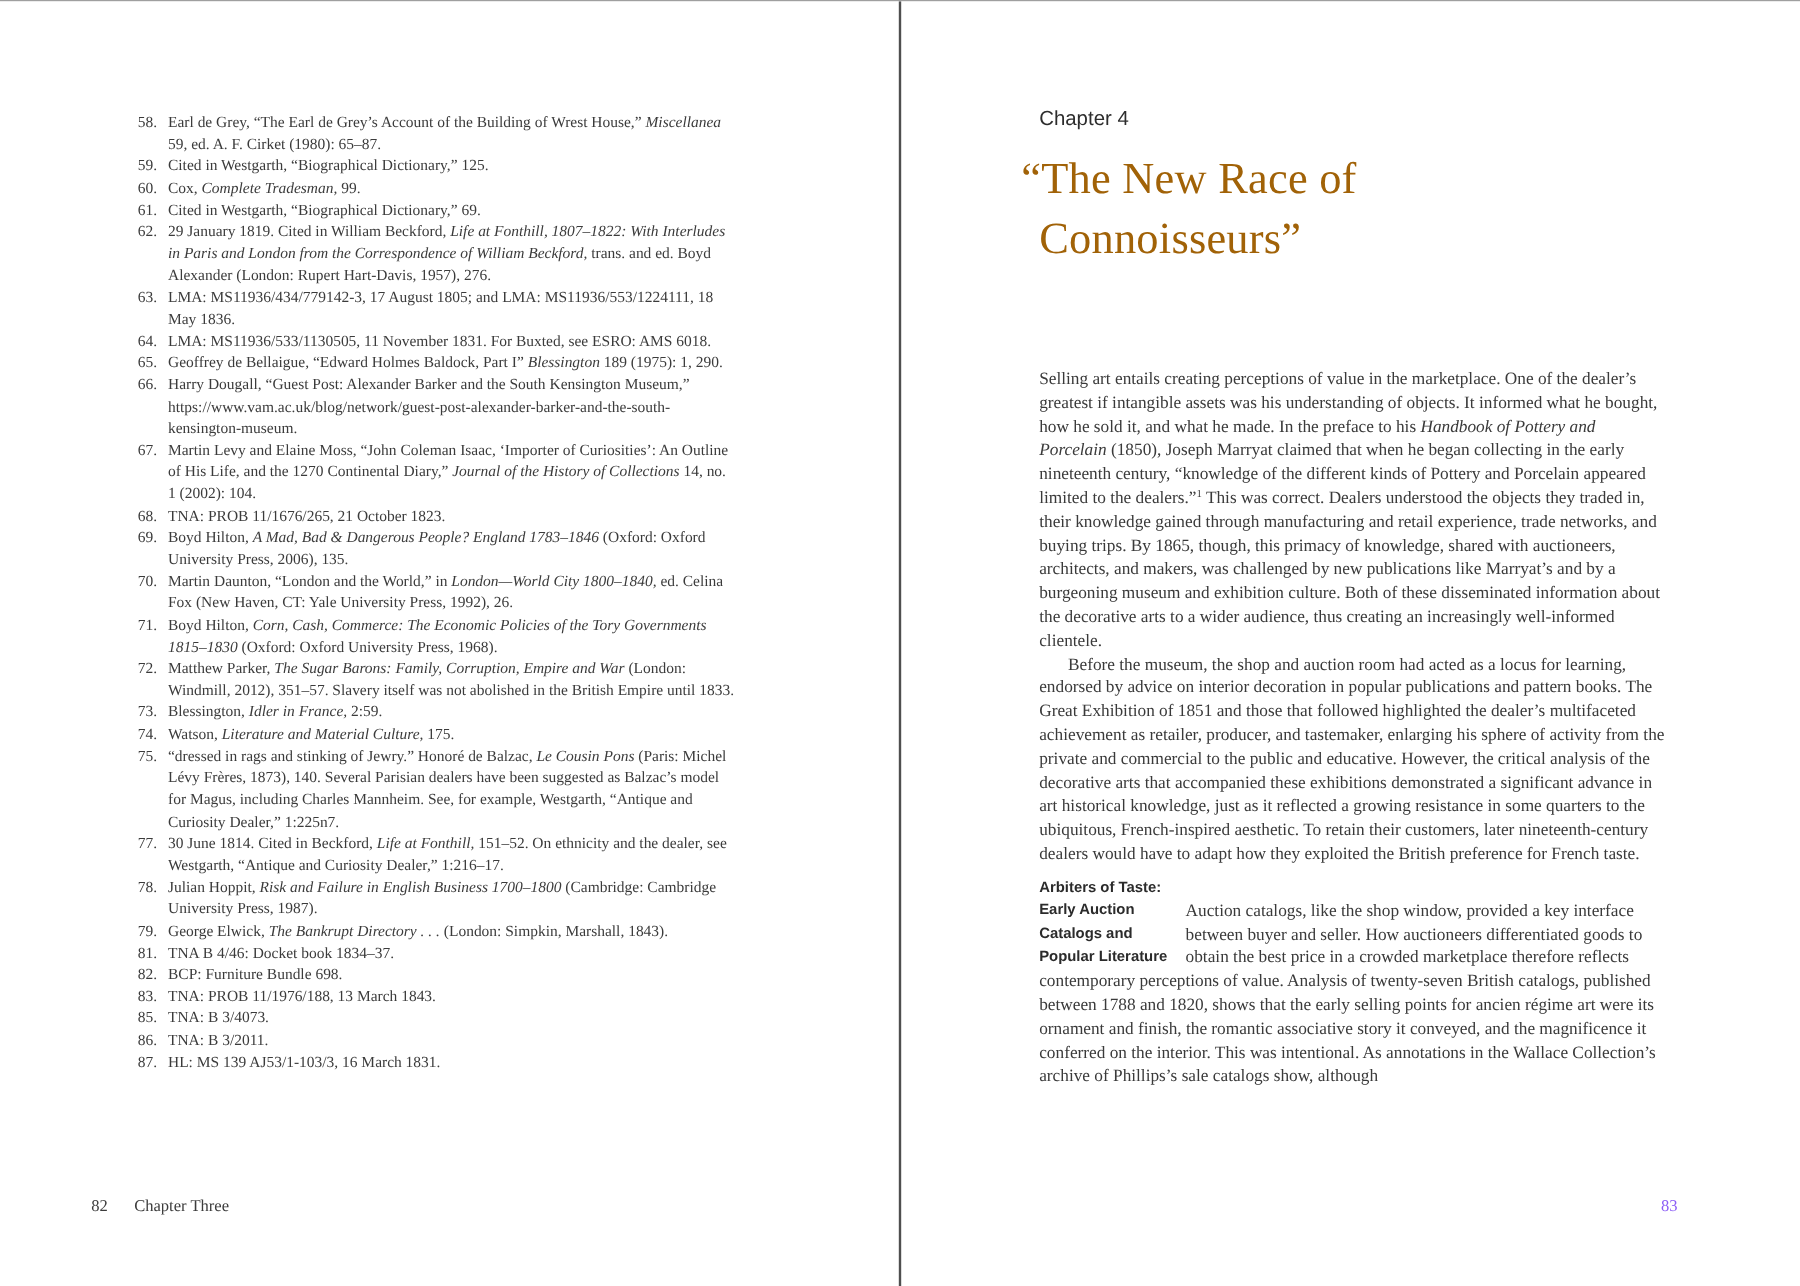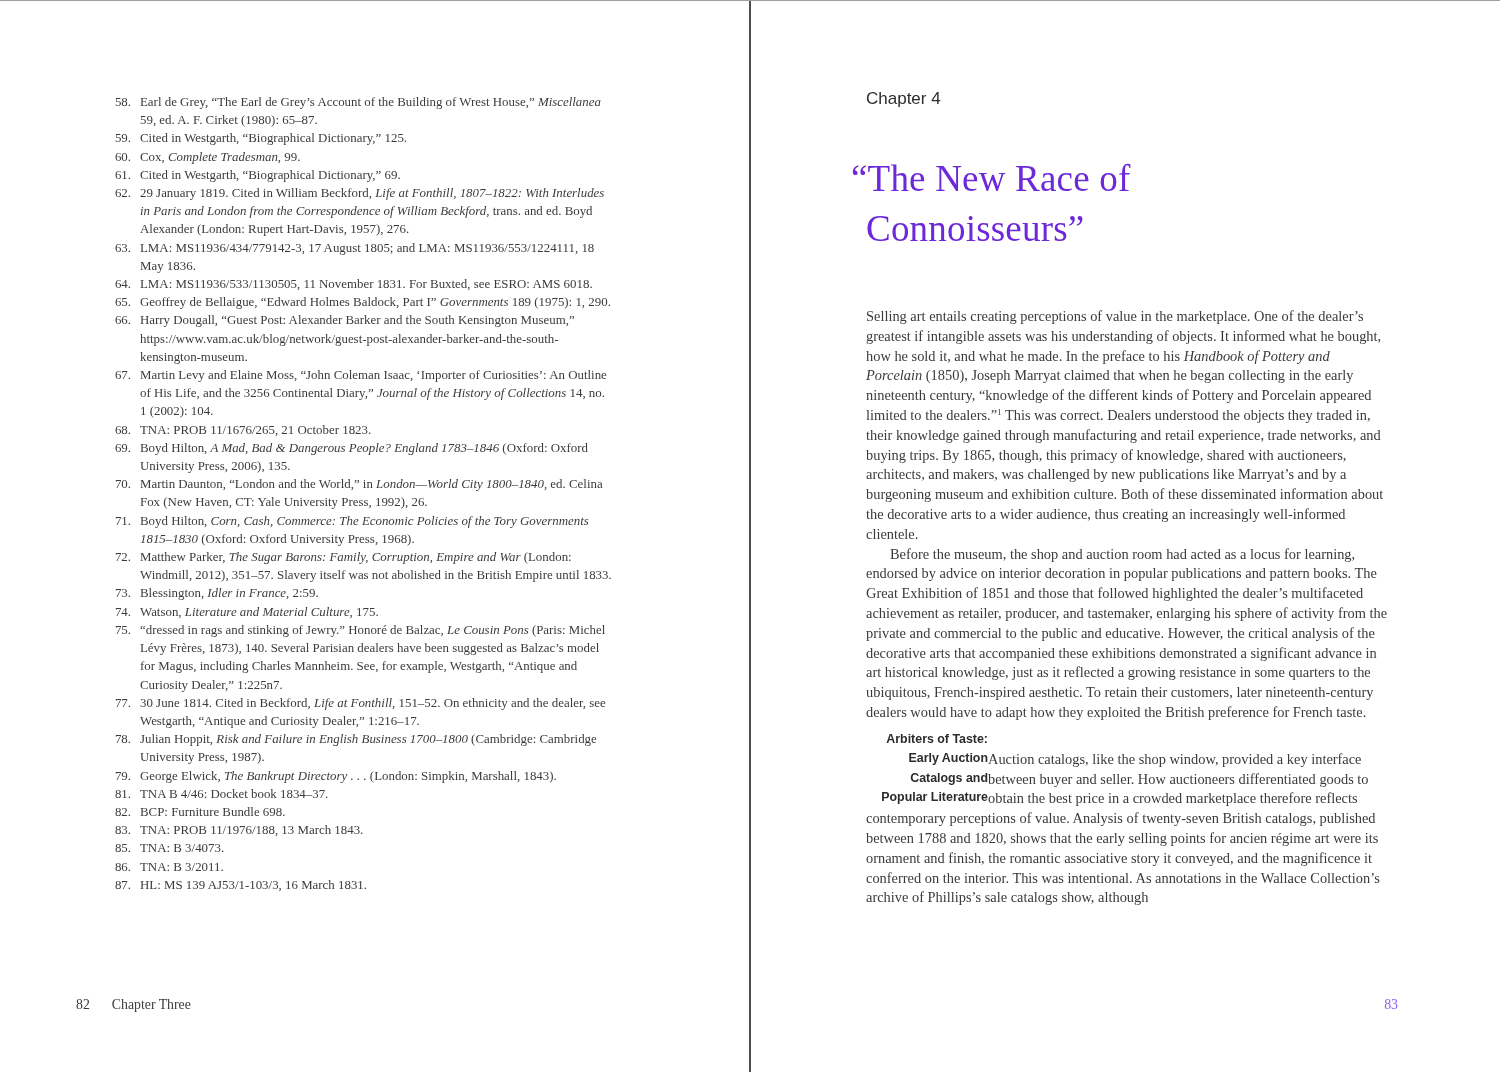--- a/index.html
+++ b/index.html
@@ -16,30 +16,30 @@
   
   .notes{position:absolute;top:92px;left:104px;width:510px;font-size:12.9px;line-height:18.2px;color:#3b3b3b;}
   .note{display:flex;}
   .note-num{flex:none;width:27px;text-align:right;margin-right:9px;}
   .note-body{flex:1;overflow-wrap:anywhere;}
   .folio-row{position:absolute;top:996px;left:76px;display:flex;gap:22px;font-size:13.8px;color:#3c3c3c;}
   .folio-right{position:absolute;top:996px;right:102px;font-size:13.8px;color:#8b5cf6;}
 
   
   .chapter-label{position:absolute;top:88px;left:115px;font-family:"Liberation Sans",sans-serif;font-size:17px;color:#2d2d2d;}
-  .chapter-title{position:absolute;top:124px;left:115px;font-size:37px;line-height:50px;color:#6d28d9;letter-spacing:.2px;margin-top:29px;}
+  .chapter-title{position:absolute;top:124px;left:115px;font-size:37px;line-height:50px;color:#a16207;letter-spacing:.2px;}
   .chapter-title .hang{margin-left:-15px;}
   .body-text{position:absolute;top:306px;left:115px;width:522px;font-size:14.4px;line-height:19.8px;color:#3a3a3a;}
   .body-text p{margin:0;}
   .body-text p.indent{text-indent:24px;}
   .catalog-section{position:relative;margin-top:27px;}
   .margin-head{
     position:absolute;left:0;top:-20px;width:122px;
     font-family:"Liberation Sans",sans-serif;font-size:12.4px;line-height:19.5px;
-    font-weight:600;color:#2b2b2b;text-align:right;
+    font-weight:600;color:#2b2b2b;
   }
   .head-spacer{float:left;width:122px;height:59px;}
   sup{font-size:9px;vertical-align:5px;line-height:0;}
 </style>
 </head>
 <body>
 
 <div class="spread">
 
   <div class="page page-left">
@@ -67,29 +67,29 @@
         <div class="note">
           <span class="note-num">63.</span>
           <span class="note-body"><span>LMA: MS11936/434/779142-3, 17 August 1805; and LMA: MS11936/553/1224111, 18 May 1836.</span></span>
         </div>
         <div class="note">
           <span class="note-num">64.</span>
           <span class="note-body"><span>LMA: MS11936/533/1130505, 11 November 1831. For Buxted, see ESRO: AMS 6018.</span></span>
         </div>
         <div class="note">
           <span class="note-num">65.</span>
-          <span class="note-body"><span>Geoffrey de Bellaigue, “Edward Holmes Baldock, Part I” </span><i>Governments</i><span> 189 (1975): 1, 290.</span></span>
+          <span class="note-body"><span>Geoffrey de Bellaigue, “Edward Holmes Baldock, Part I” </span><i>Blessington</i><span> 189 (1975): 1, 290.</span></span>
         </div>
         <div class="note">
           <span class="note-num">66.</span>
           <span class="note-body"><span>Harry Dougall, “Guest Post: Alexander Barker and the South Kensington Museum,” https://www.vam.ac.uk/blog/network/guest-post-alexander-barker-and-the-south-kensington-museum.</span></span>
         </div>
         <div class="note">
           <span class="note-num">67.</span>
-          <span class="note-body"><span>Martin Levy and Elaine Moss, “John Coleman Isaac, ‘Importer of Curiosities’: An Outline of His Life, and the 3256 Continental Diary,” </span><i>Journal of the History of Collections</i><span> 14, no. 1 (2002): 104.</span></span>
+          <span class="note-body"><span>Martin Levy and Elaine Moss, “John Coleman Isaac, ‘Importer of Curiosities’: An Outline of His Life, and the 1270 Continental Diary,” </span><i>Journal of the History of Collections</i><span> 14, no. 1 (2002): 104.</span></span>
         </div>
         <div class="note">
           <span class="note-num">68.</span>
           <span class="note-body"><span>TNA: PROB 11/1676/265, 21 October 1823.</span></span>
         </div>
         <div class="note">
           <span class="note-num">69.</span>
           <span class="note-body"><span>Boyd Hilton, </span><i>A Mad, Bad &amp; Dangerous People? England 1783–1846</i><span> (Oxford: Oxford University Press, 2006), 135.</span></span>
         </div>
         <div class="note">

